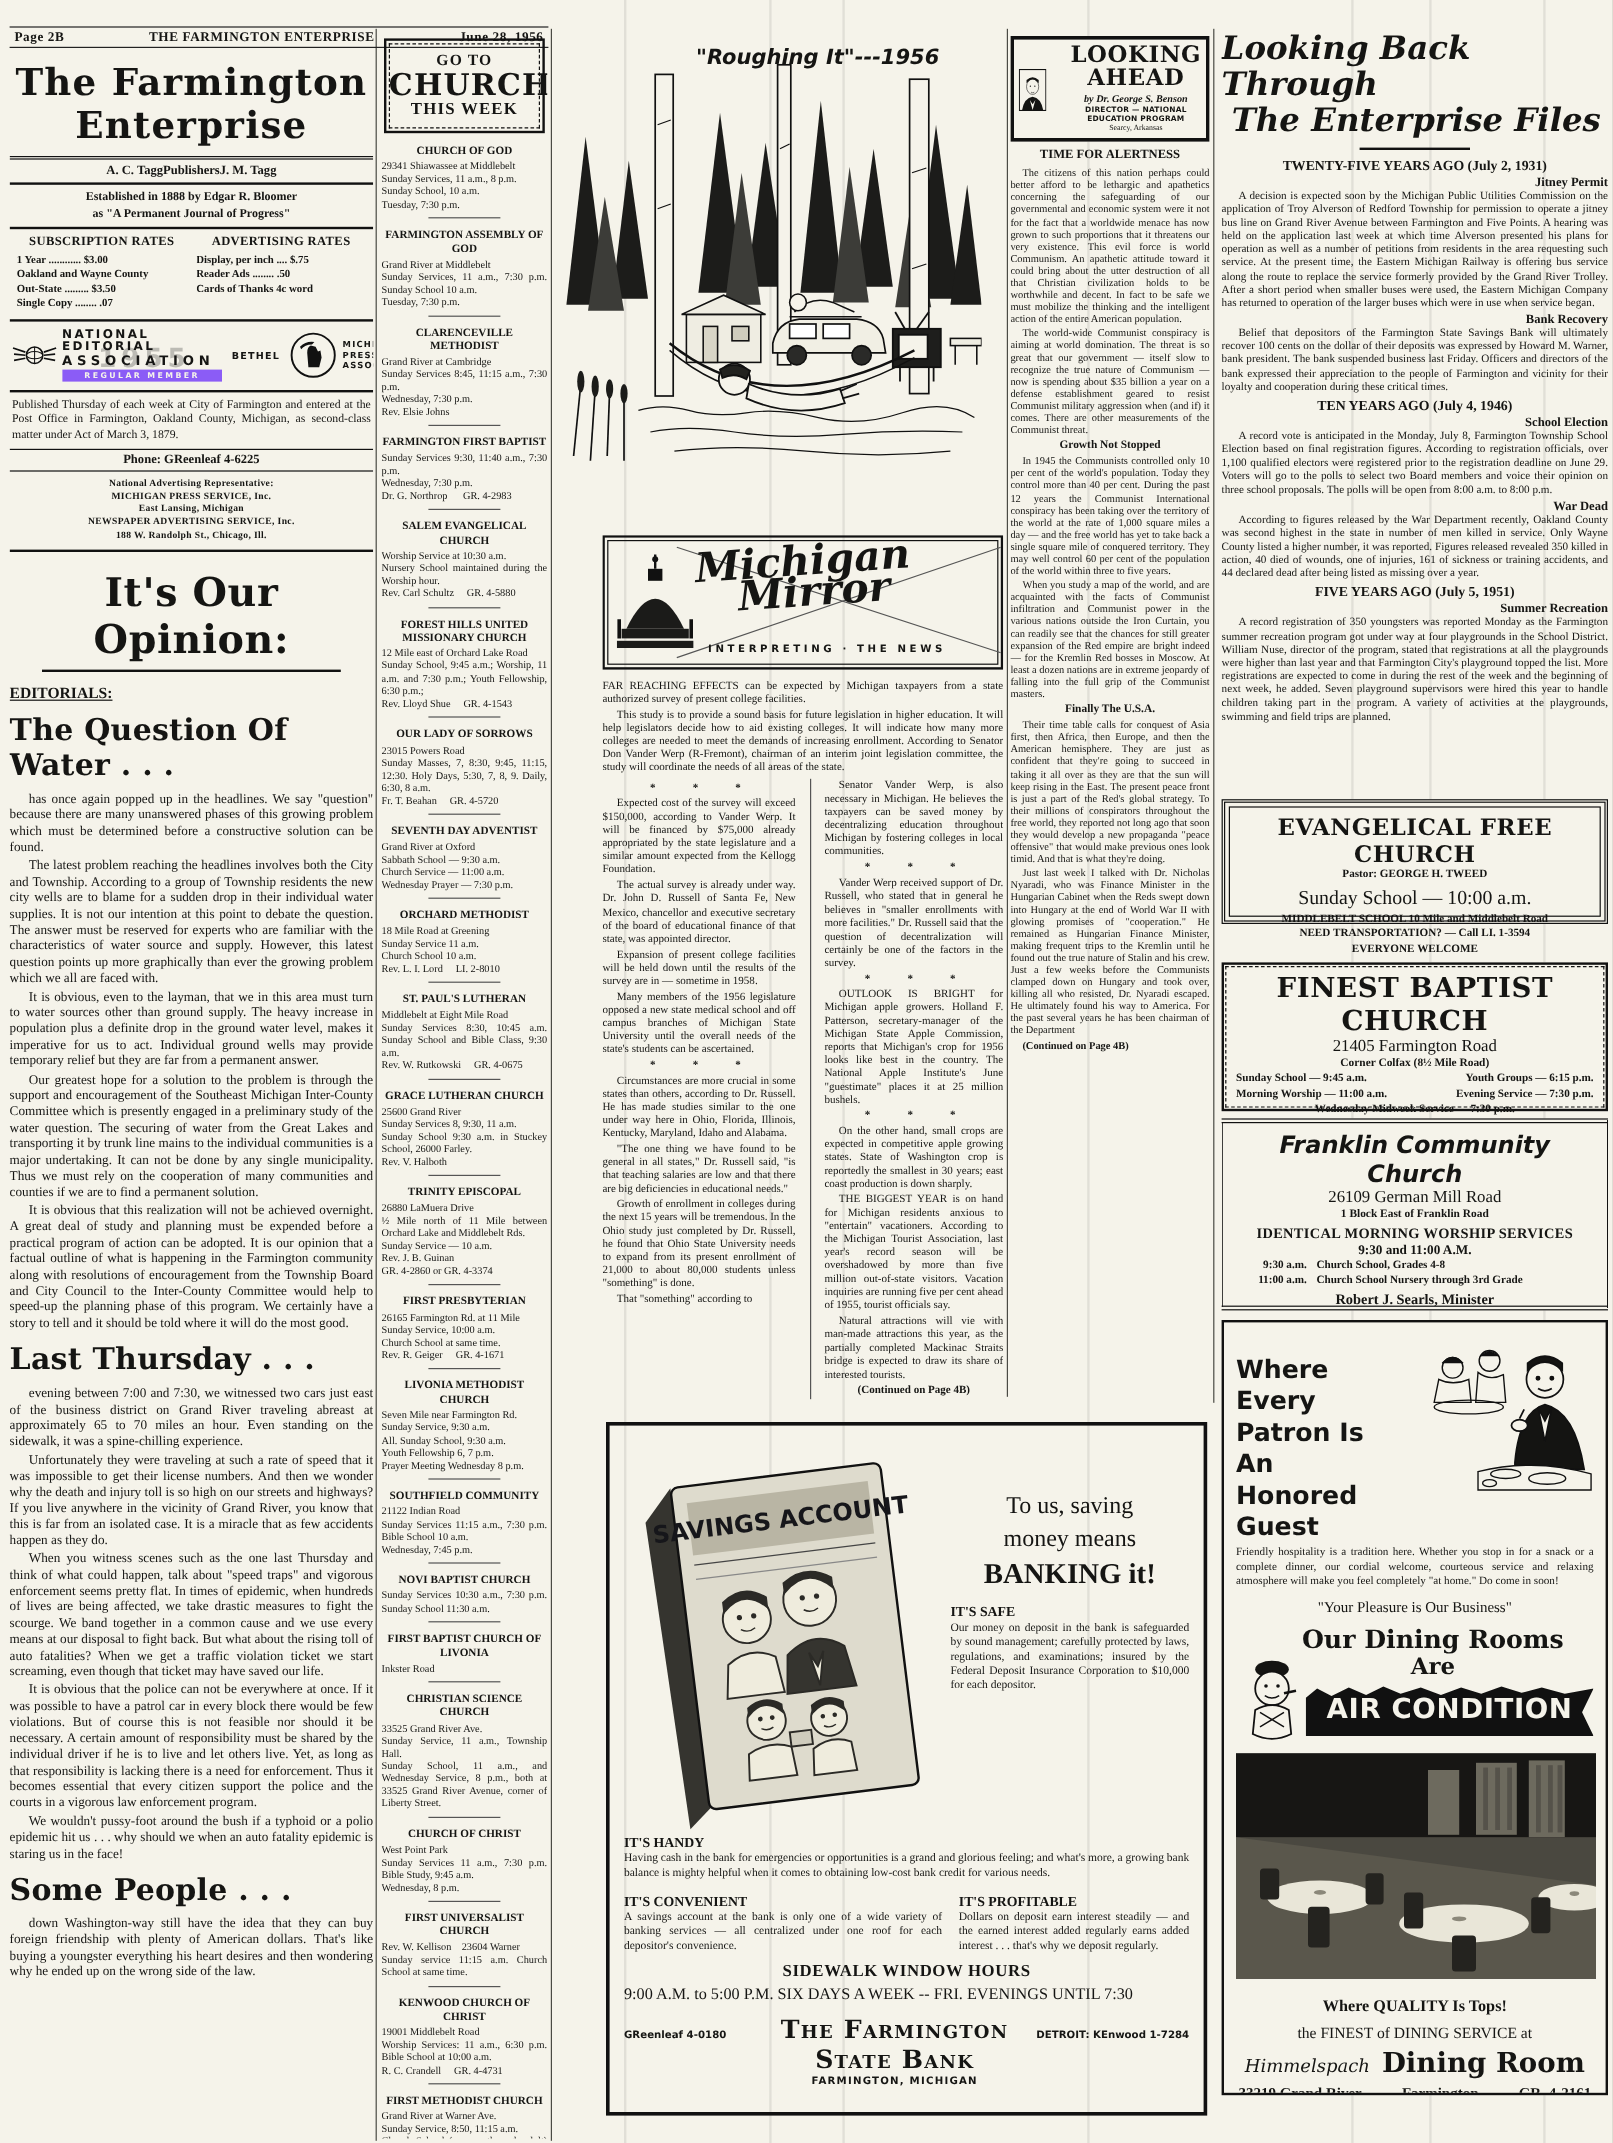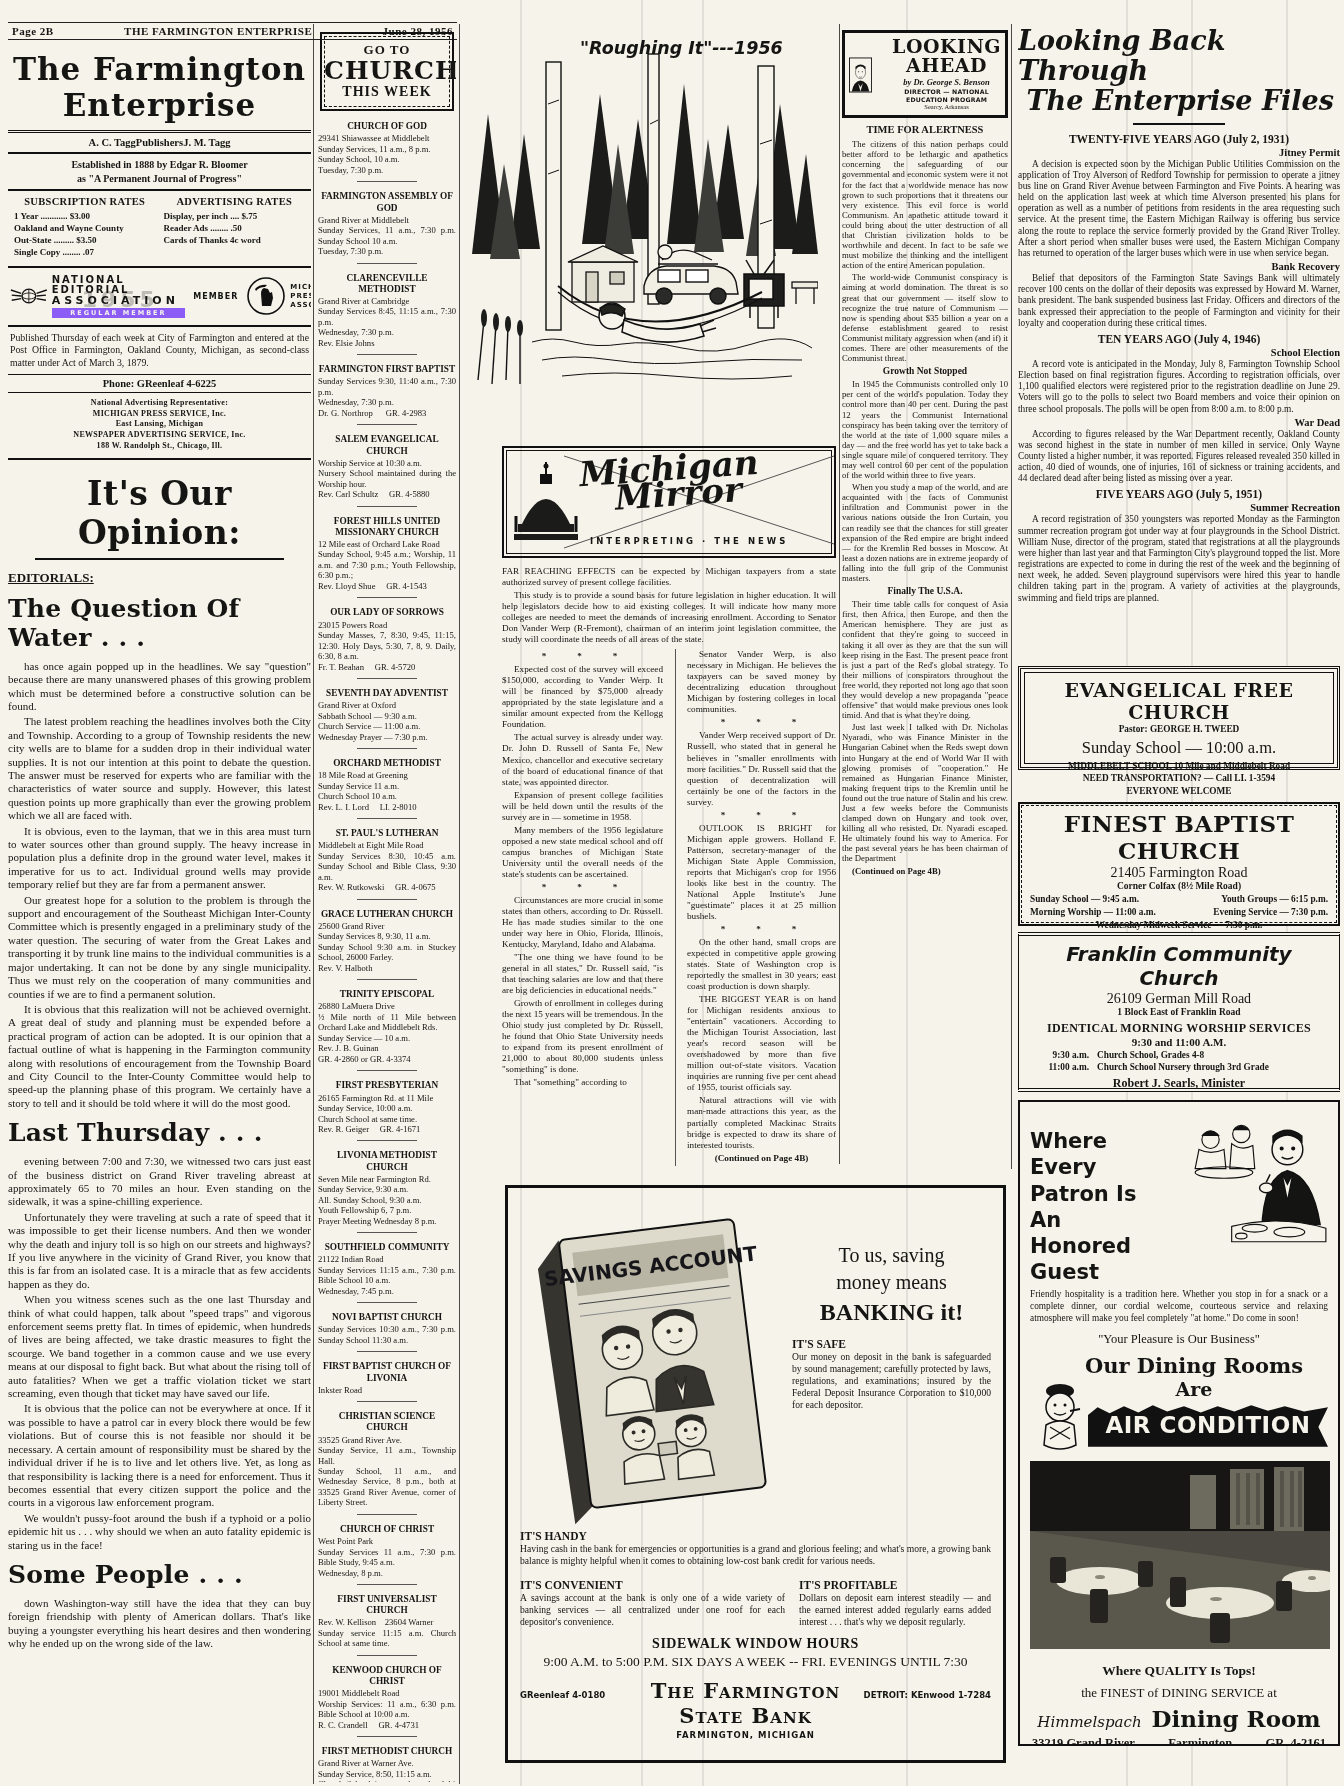--- a/index.html
+++ b/index.html
@@ -165,21 +165,21 @@
   .bk-right{flex:1;padding-top:46px}
   .bk-slogan{font-size:20px;line-height:1.35;text-align:center}
   .bk-slogan .bk-bankit{font-weight:bold;font-size:24px}
   .bk-feat{margin-top:10px}
   .bk-h{font-weight:bold;font-size:11.5px;margin-bottom:1px}
   .bk-t{font-size:9.6px;line-height:1.25;text-align:justify}
   .bk-midrow{display:flex;gap:14px;margin-top:2px}
   .bk-midl{width:265px}
   .bk-midr{flex:1}
   .bk-hours1{text-align:center;font-weight:bold;font-size:14px;margin-top:8px;letter-spacing:.5px}
-  .bk-hours2{text-align:center;font-size:13.5px;margin-top:2px}
+  .bk-hours2{font-size:13.5px;margin-top:2px}
   .bk-namerow{display:flex;align-items:baseline;margin-top:8px}
   .bk-phone{font-family:"DejaVu Sans",sans-serif;font-weight:bold;font-size:8.5px;width:110px}
   .bk-namec{flex:1;text-align:center}
   .bk-name{font-family:"DejaVu Serif",serif;font-weight:bold;font-size:21px;font-variant:small-caps;letter-spacing:1px}
   .bk-city{font-family:"DejaVu Sans",sans-serif;font-weight:bold;font-size:8.5px;margin-top:2px;letter-spacing:1px}
   .bk-det{font-family:"DejaVu Sans",sans-serif;font-weight:bold;font-size:8.5px;width:130px;text-align:right}
 </style>
 </head>
 <body>
 
@@ -242,21 +242,21 @@
           <line x1="22" y1="5" x2="22" y2="21" stroke="#111"></line>
           <path d="M13 10 L1 6 M13 13 L2 12 M13 16 L2 18" stroke="#111" stroke-width="1.6"></path>
           <path d="M31 10 L43 6 M31 13 L42 12 M31 16 L42 18" stroke="#111" stroke-width="1.6"></path>
         </svg>
         <div class="nea-text">
           <div class="nea-l1">NATIONAL EDITORIAL</div>
           <div class="nea-l2"><span>ASSOCIATION</span><span class="nea-year">1955</span></div>
           <div class="nea-badge">REGULAR MEMBER</div>
         </div>
       </div>
-      <div class="member-lbl">MEMBER</div>
+      <div class="member-lbl">BETHEL</div>
       <div class="mpa">
         <svg width="40" height="40" viewBox="0 0 40 40">
           <circle cx="20" cy="20" r="18" fill="none" stroke="#111" stroke-width="1.6"></circle>
           <path d="M16 30 L15 18 Q15 13 18 12 L22 13 L24 17 L26 16 L27 22 L25 30 Z" fill="#111"></path>
           <path d="M9 13 Q14 8 21 9 L19 11 Q13 11 10 15 Z" fill="#111"></path>
         </svg>
         <div class="mpa-text">
           <div>
               <div>MICHIGAN</div>
               <div>PRESS</div>

